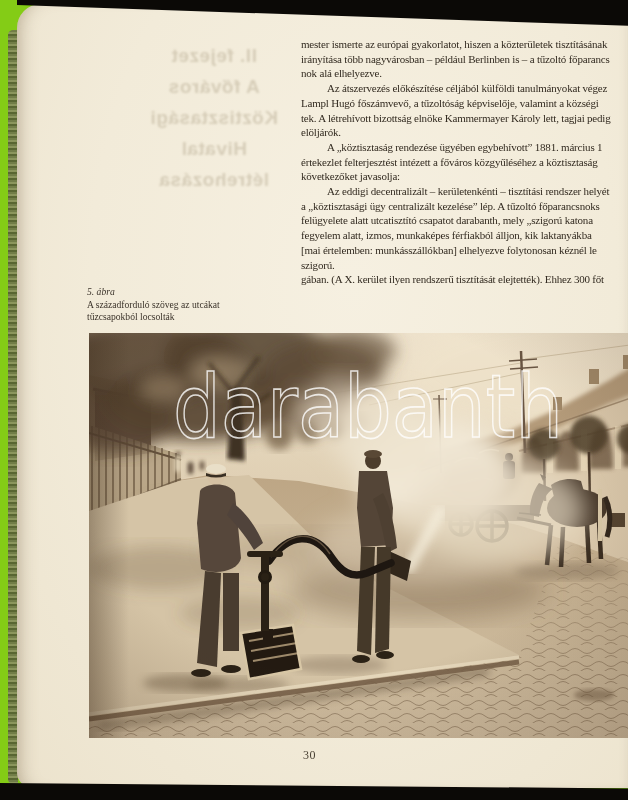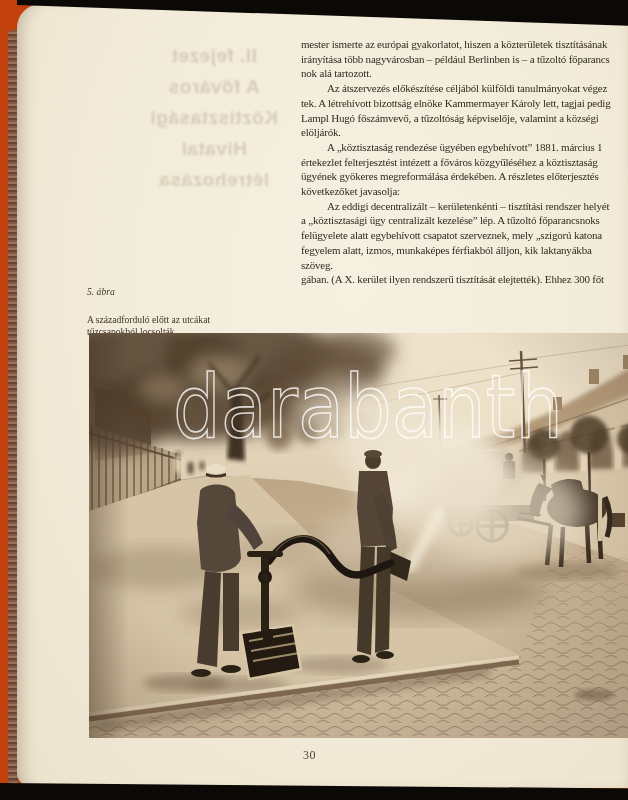--- a/index.html
+++ b/index.html
@@ -1,35 +1,35 @@
 <!DOCTYPE html>
 <html><head>
 <meta charset="utf-8">
 <style>
   html,body{margin:0;padding:0;background:#000;}
-  .stage{position:relative;width:628px;height:800px;overflow:hidden;background:#c2410c;font-family:"Liberation Serif",serif;}
+  .stage{position:relative;width:628px;height:800px;overflow:hidden;background:#84cc16;font-family:"Liberation Serif",serif;}
   .page-stack{position:absolute;left:8px;top:30px;bottom:16px;width:10px;border-radius:5px 0 0 5px;opacity:.75;
     background:repeating-linear-gradient(180deg,#6b6ort358 0 2px,#8d8374 2px 4px,#4a443b 4px 6px);}
   .page-stack{background:repeating-linear-gradient(180deg,#6b6358 0 2px,#8d8374 2px 4px,#4a443b 4px 6px);}
   .page{position:absolute;left:17px;top:4px;right:0;bottom:12px;border-radius:24px 0 0 16px;
     background:radial-gradient(ellipse at 55% 35%,#f6f0e1 0%,#f2ebd9 55%,#ece3cd 100%);
     box-shadow:inset 14px 0 18px -12px rgba(120,100,70,.45), inset -6px 0 12px -8px rgba(130,110,80,.2);}
   .top-wedge{position:absolute;left:17px;top:0;right:0;height:28px;background:#0b0906;
     clip-path:polygon(0 0,100% 0,100% 92%,0 18%);}
   .bottom-wedge{position:absolute;left:0;right:0;bottom:0;height:20px;background:#0b0906;
     clip-path:polygon(0 15%,100% 42%,100% 100%,0 100%);}
   .showthrough{position:absolute;left:112px;top:36px;width:170px;transform:scaleX(-1);text-align:center;
     font-family:"Liberation Sans",sans-serif;font-weight:bold;font-size:19px;line-height:31px;
     color:#aa9d82;opacity:.40;filter:blur(1.1px);letter-spacing:.5px;}
   .body-text{position:absolute;left:284px;top:33px;right:0;height:300px;overflow:hidden;
     font-size:11px;line-height:14.7px;color:#332b21;letter-spacing:-.2px;}
   .bt-line{white-space:pre;}
   .bt-line.ind{padding-left:26px;}
   .caption{position:absolute;left:70px;top:282px;width:205px;font-size:9.6px;line-height:12.2px;color:#3b332a;}
-  .cap-label{font-style:italic;margin-bottom:16px;}
+  .cap-label{font-style:italic;margin-bottom:1px;}
   .photo{position:absolute;left:72px;top:329px;width:556px;height:405px;overflow:hidden;background:#d9c7a8;}
   .photo svg{display:block;filter:blur(.35px) saturate(.92);}
   .page-number{position:absolute;left:286px;top:744px;font-size:12px;color:#4a4235;letter-spacing:.5px;}
 </style>
 </head>
 <body>
 
 <div class="stage">
   <div class="page-stack"></div>
 
@@ -39,41 +39,41 @@
         <div class="">II. fejezet</div>
         <div class="">A főváros</div>
         <div class="">Köztisztasági</div>
         <div class="">Hivatal</div>
         <div class="">létrehozása</div>
       </div>
 
     <div class="body-text">
         <div class="bt-line">mester ismerte az európai gyakorlatot, hiszen a közterületek tisztításának</div>
         <div class="bt-line">irányítása több nagyvárosban – például Berlinben is – a tűzoltó főparancs</div>
-        <div class="bt-line">nok alá tartozott.</div>
+        <div class="bt-line">nok alá elhelyezve.</div>
         <div class="bt-line ind">Az átszervezés előkészítése céljából külföldi tanulmányokat végez</div>
+        <div class="bt-line">Lampl Hugó főszámvevő, a tűzoltóság képviselője, valamint a községi</div>
         <div class="bt-line">tek. A létrehívott bizottság elnöke Kammermayer Károly lett, tagjai pedig</div>
-        <div class="bt-line">Lampl Hugó főszámvevő, a tűzoltóság képviselője, valamint a községi</div>
         <div class="bt-line">elöljárók.</div>
         <div class="bt-line ind">A „köztisztaság rendezése ügyében egybehívott” 1881. március 1</div>
         <div class="bt-line">értekezlet felterjesztést intézett a főváros közgyűléséhez a köztisztaság</div>
-        <div class="bt-line">ügyének gyökeres megreformálása érdekében. A részletes előterjesztés</div>
         <div class="bt-line">következőket javasolja:</div>
         <div class="bt-line ind">Az eddigi decentralizált – kerületenkénti – tisztítási rendszer helyét</div>
         <div class="bt-line">a „köztisztasági ügy centralizált kezelése” lép. A tűzoltó főparancsnoks</div>
-        <div class="bt-line">felügyelete alatt egybehívott csapatot szerveznek, mely „szigorú katona</div>
+        <div class="bt-line">felügyelete alatt utcatisztító csapatot darabanth, mely „szigorú katona</div>
         <div class="bt-line">fegyelem alatt, izmos, munkaképes férfiakból álljon, kik laktanyákba</div>
-        <div class="bt-line">szöveg.</div>
+        <div class="bt-line">[mai értelemben: munkásszállókban] elhelyezve folytonosan kéznél le</div>
+        <div class="bt-line">szigorú.</div>
         <div class="bt-line">gában. (A X. kerület ilyen rendszerű tisztítását elejtették). Ehhez 300 főt</div>
       </div>
 
     <div class="caption">
       <div class="cap-label">5. ábra</div>
       <div class="cap-lines">
-          <div class="">A századforduló előtt az utcákat</div>
+          <div class="">A századforduló szöveg az utcákat</div>
           <div class="">tűzcsapokból locsolták</div>
         </div>
     </div>
 
     <div class="photo">
       <svg viewBox="0 0 556 405" width="556" height="405" xmlns="http://www.w3.org/2000/svg">
         <defs>
           <linearGradient id="gSky" x1="0" y1="0" x2="0" y2="1">
             <stop offset="0" stop-color="#eee1c9"></stop>
               <stop offset="1" stop-color="#ddcbab"></stop>

